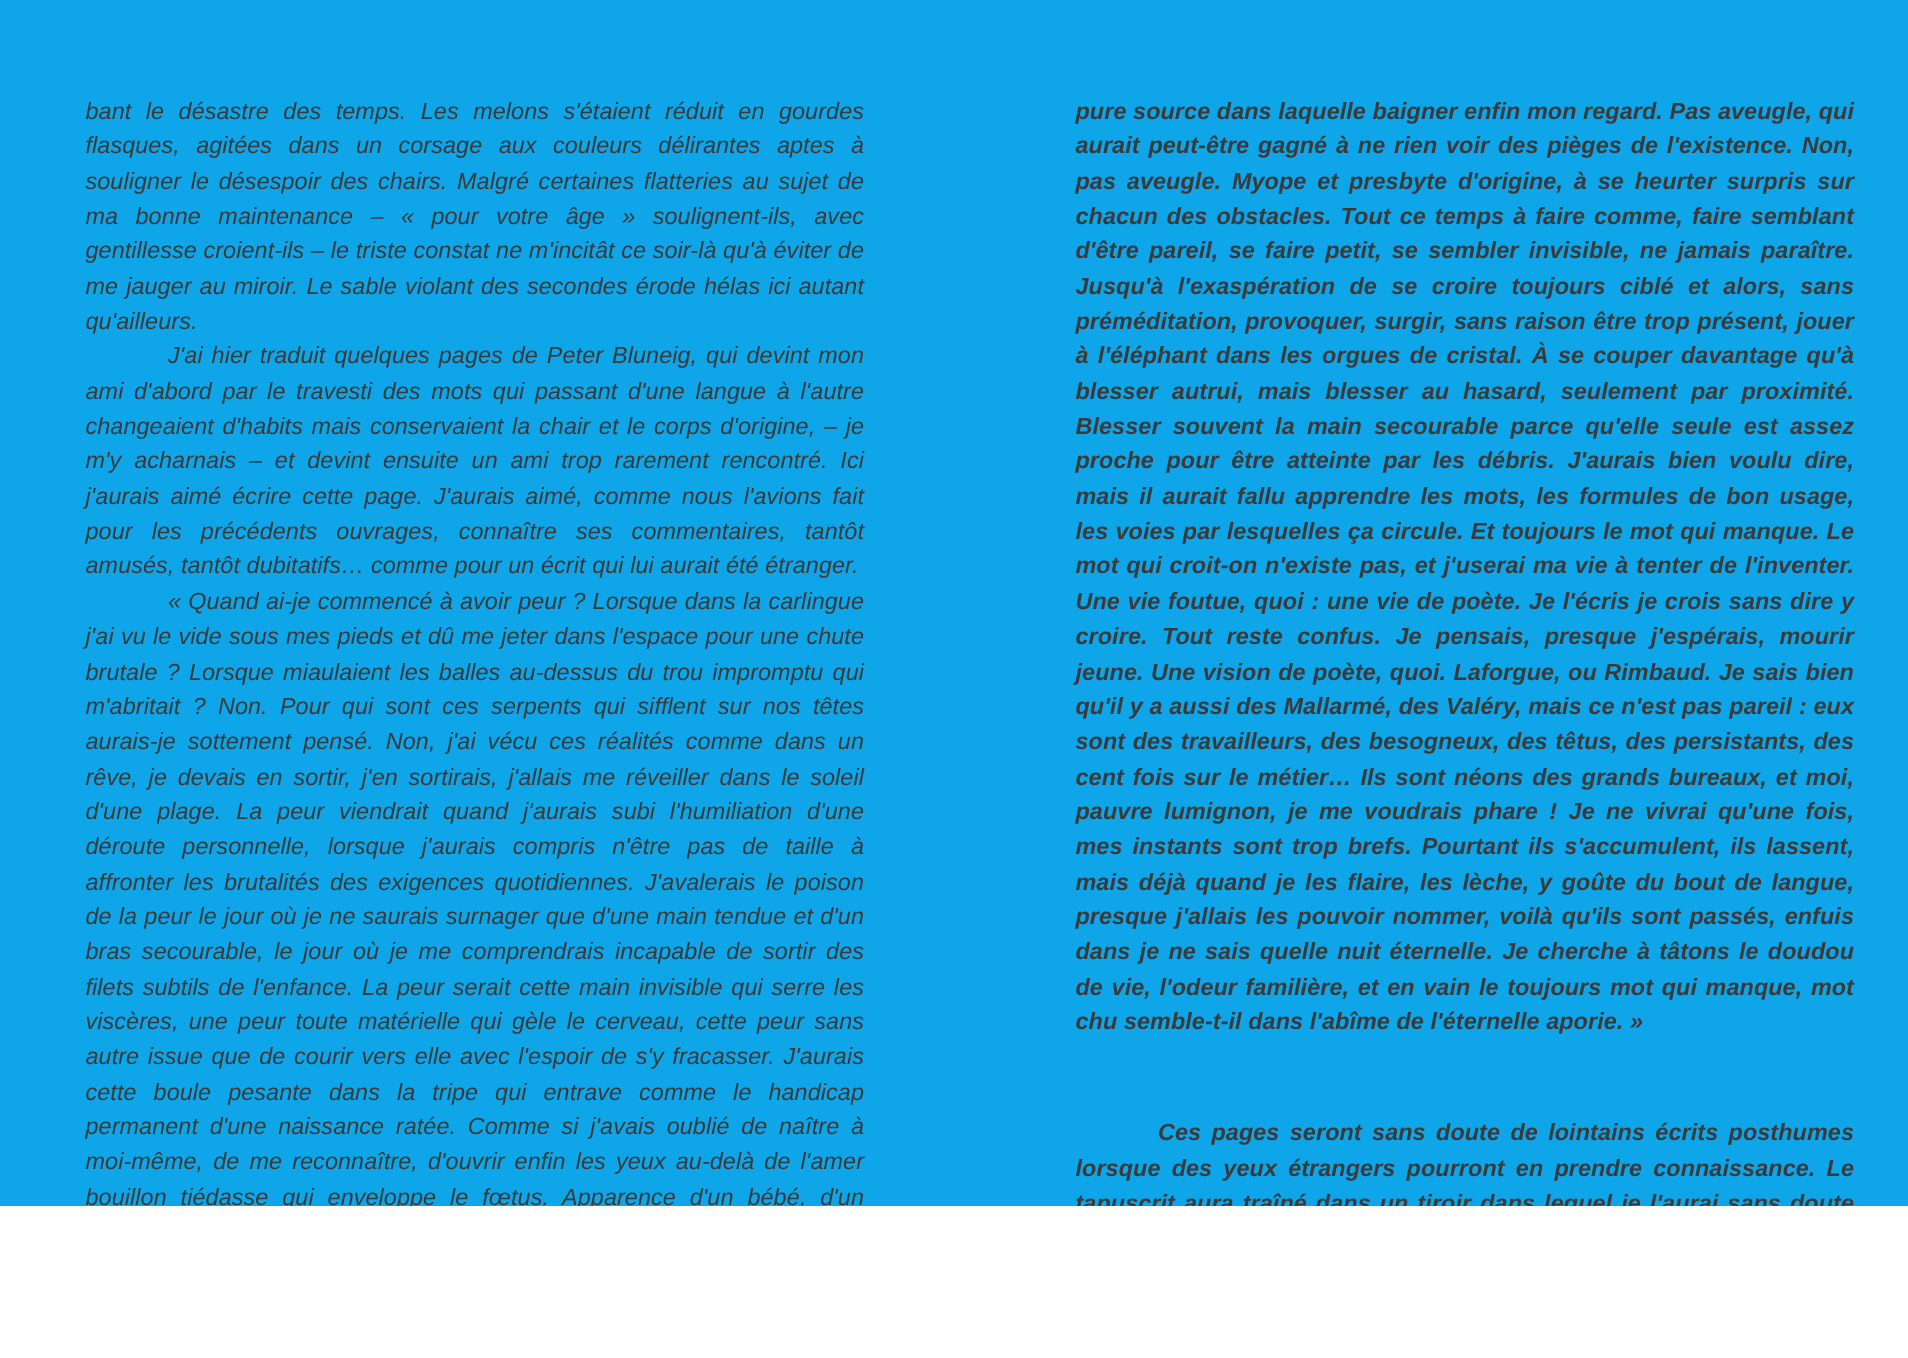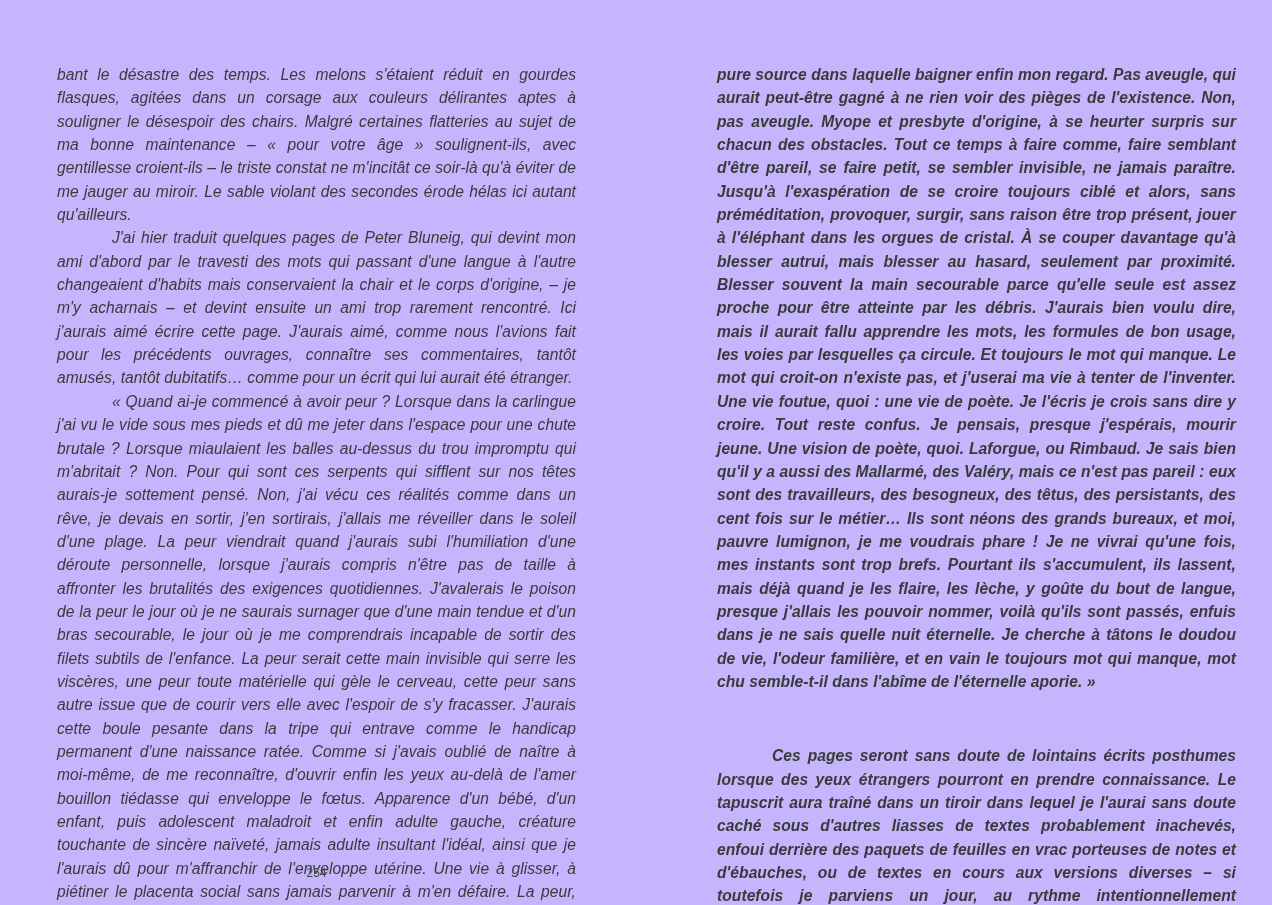--- a/index.html
+++ b/index.html
@@ -3,22 +3,22 @@
 <meta charset="utf-8">
 <style>
   html, body {
     margin: 0;
     padding: 0;
     background: #ffffff;
   }
   #book-spread {
     position: relative;
     width: 1272px;
-    height: 905px;
-    background: #c4b5fd;
+    height: 804px;
+    background: #0ea5e9;
     overflow: hidden;
     font-family: "Liberation Sans", sans-serif;
   }
   .page-col {
     position: absolute;
     top: 63px;
     width: 519px;
     font-style: italic;
     font-size: 15.6px;
     line-height: 23.35px;

